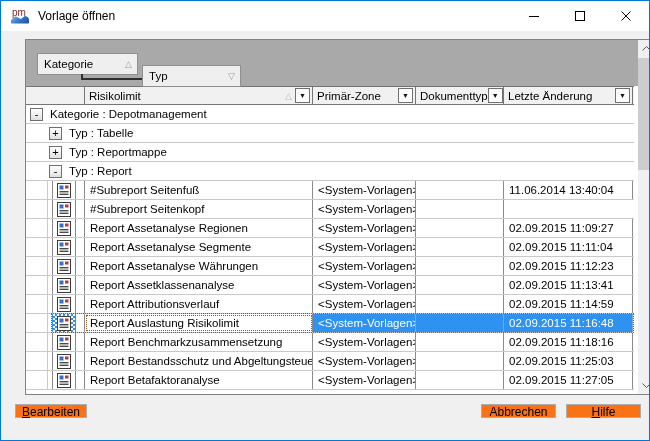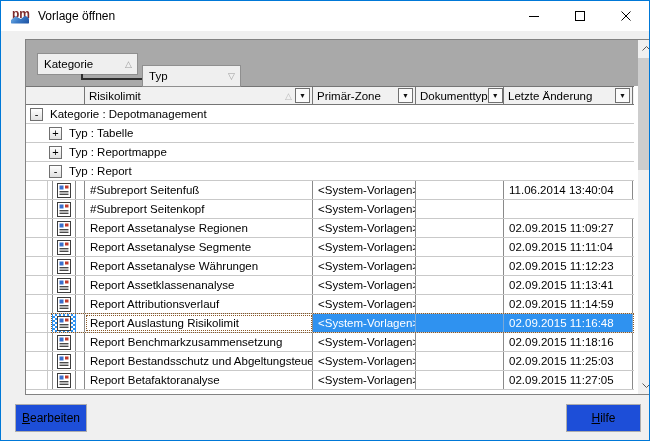--- a/index.html
+++ b/index.html
@@ -4,21 +4,21 @@
 <style>
   html,body{margin:0;padding:0;background:#d0d0d0;}
   .window{
     width:650px;height:441px;box-sizing:border-box;position:relative;
     border:1px solid #0078d7;background:#f0f0f0;overflow:hidden;
     font-family:"Liberation Sans",sans-serif;color:#000;
   }
   
   .titlebar{position:absolute;top:0;left:0;right:0;height:30px;background:#ffffff;display:flex;align-items:center;}
   .app-icon{margin-left:10px;width:18px;height:15px;position:relative;flex:0 0 auto;}
-  .app-icon .pm-text{position:absolute;top:-2px;left:1px;font-size:12px;font-weight:bold;color:#7d2b2b;letter-spacing:0;}
+  .app-icon .pm-text{position:absolute;top:-2px;left:1px;font-size:10px;font-weight:normal;color:#7d2b2b;letter-spacing:0;}
   .app-icon .wave{position:absolute;bottom:0;left:0;right:0;height:8px;background:linear-gradient(135deg,#7db7e8 0%,#3a7bc8 45%,#1c4f9e 100%);border-radius:1px 4px 1px 1px;clip-path:polygon(0 55%,25% 10%,55% 45%,80% 0,100% 30%,100% 100%,0 100%);}
   .title{margin-left:9px;font-size:12px;white-space:nowrap;}
   .win-controls{margin-left:auto;display:flex;height:30px;}
   .win-btn{width:46px;height:30px;display:flex;align-items:center;justify-content:center;background:transparent;border:0;padding:0;}
   
   .grid{position:absolute;left:24px;top:38px;width:631px;height:356px;box-sizing:border-box;border:1px solid #828282;background:#14532d;}
   .group-panel{position:absolute;top:0;left:0;right:0;height:46px;background:#a9a9a9;z-index:1;}
   .gb-box{position:absolute;height:22px;box-sizing:border-box;background:#efefef;border:1px solid #8f8f8f;display:flex;align-items:center;padding:0 5px 0 6px;font-size:11.5px;white-space:nowrap;}
   .gb-glyph{margin-left:auto;color:#9d9d9d;font-size:9px;padding-left:14px;}
   .gb-kategorie{left:11px;top:13px;width:101px;}
@@ -62,21 +62,21 @@
       linear-gradient(45deg,#2f92f0 25%,transparent 25%,transparent 75%,#2f92f0 75%);
       background-size:4px 4px;background-position:0 0,2px 2px;}
   .row.selected::after{content:"";position:absolute;left:25px;top:-1px;right:0;bottom:-1px;border:1px dotted #8a5a28;pointer-events:none;}
   
   .vscroll{position:absolute;top:0;right:0;bottom:0;width:17px;background:#f0f0f0;z-index:2;}
   .sb-btn{position:absolute;left:0;width:17px;height:17px;display:flex;align-items:center;justify-content:center;background:#f0f0f0;border:0;padding:0;}
   .sb-up{top:0;}
   .sb-down{bottom:0;}
   .sb-thumb{position:absolute;left:0;top:18px;width:17px;height:112px;background:#cdcdcd;}
   
-  .btn{position:absolute;top:403px;height:28px;box-sizing:border-box;background:#1d4ed8;border:1px solid #adadad;font-family:"Liberation Sans",sans-serif;font-size:12px;color:#000;padding:0;}
+  .btn{position:absolute;top:403px;height:14px;box-sizing:border-box;background:#f97316;border:1px solid #adadad;font-family:"Liberation Sans",sans-serif;font-size:12px;color:#000;padding:0;}
   .btn-edit{left:14px;width:72px;}
   .btn-open{left:395px;width:75px;border:1px solid #0078d7;box-shadow:inset 0 0 0 1px #0078d7;}
   .btn-cancel{left:480px;width:75px;}
   .btn-help{left:565px;width:75px;}
 </style>
 </head>
 <body>
 
 <div class="window">
 
@@ -375,15 +375,16 @@
       <div class="sb-thumb"></div>
       <button class="sb-btn sb-down">
         <svg width="9" height="5" viewBox="0 0 9 5">
             <path d="M0.5,0.5 L4.5,4.5 L8.5,0.5" fill="none" stroke="#5a5a5a" stroke-width="1"></path>
           </svg>
       </button>
     </div>
   </div>
 
   <button class="btn btn-edit"><u>B</u>earbeiten</button>
+  <button class="btn btn-cancel">Abbrechen</button>
   <button class="btn btn-help"><u>H</u>ilfe</button>
 
 </div>
 
 </body></html>

